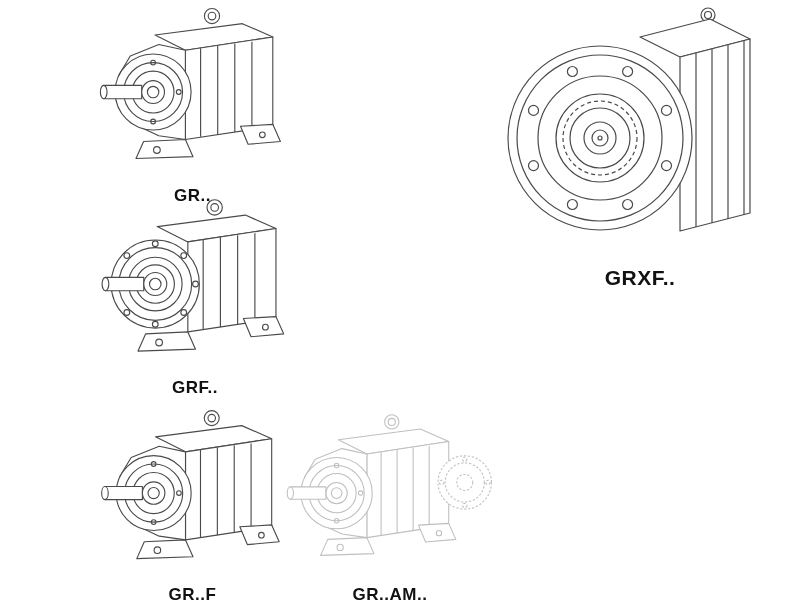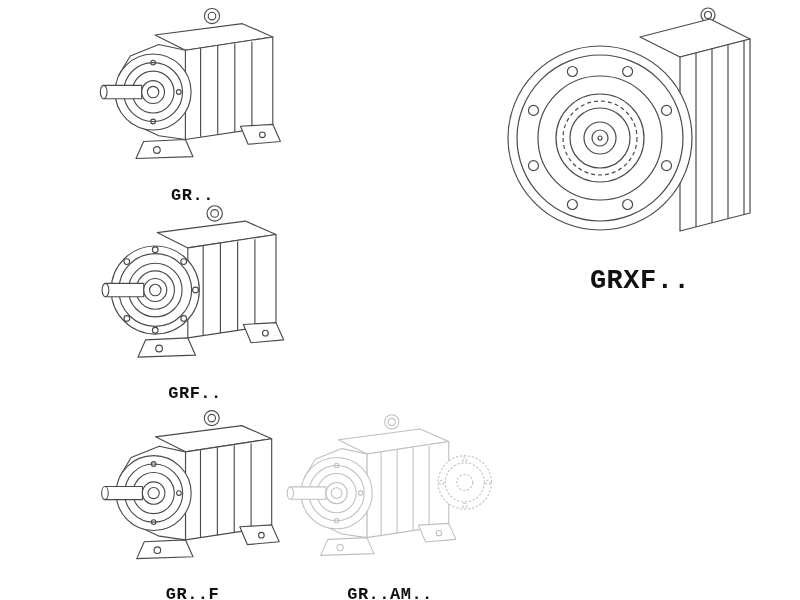--- a/index.html
+++ b/index.html
@@ -1,22 +1,22 @@
 <!DOCTYPE html>
 <html><head>
 <meta charset="utf-8">
 <style>
   html,body{margin:0;padding:0;background:#fff;}
   #page{position:relative;width:800px;height:600px;background:#ffffff;overflow:hidden;
         font-family:"Liberation Serif",serif;}
   .cell{position:absolute;display:flex;flex-direction:column;align-items:center;}
   .cell svg{display:block;}
   .model-label{font-weight:700;color:#111;font-size:17px;letter-spacing:.5px;margin-top:2px;
-        font-family:Liberation Mono, monospace;}
-  .model-label.big{font-size:27px;}
+        font-family:Liberation Sans, sans-serif;}
+  .model-label.big{font-size:21px;}
   .art{color:#4a4a4a;}
   .art.faded{color:#bfbfbf;}
   .art.faded .ln{stroke-dasharray:2.5 2;}
   .ln{stroke:currentColor;stroke-width:1.2;stroke-linejoin:round;fill:none;}
   .fw{stroke:currentColor;stroke-width:1.2;stroke-linejoin:round;fill:#ffffff;}
   .art.faded .fw{stroke-dasharray:2.5 2;}
 </style>
 </head>
 <body>
 
@@ -164,21 +164,21 @@
   </div>
 
 
   <div class="cell" style="left:495px;top:2px;width:290px;">
     <svg class="art" width="280" height="262" viewBox="0 0 280 260">
       <use href="#gb-grxf" width="280" height="260"></use>
     </svg>
     <div class="model-label big">GRXF..</div>
   </div>
 
-  <div class="cell" style="left:95px;top:200px;width:200px;justify-content:flex-end;">
+  <div class="cell" style="left:95px;top:194px;width:200px;justify-content:flex-end;">
     <svg class="art" width="195" height="182" viewBox="0 0 200 190">
       <use href="#gb-flange" width="200" height="190"></use>
     </svg>
     <div class="model-label">GRF..</div>
   </div>
 
 
   <div class="cell" style="left:95px;top:405px;width:195px;">
     <svg class="art" width="190" height="178" viewBox="0 0 200 190">
       <use href="#gb-foot" width="200" height="190"></use>

